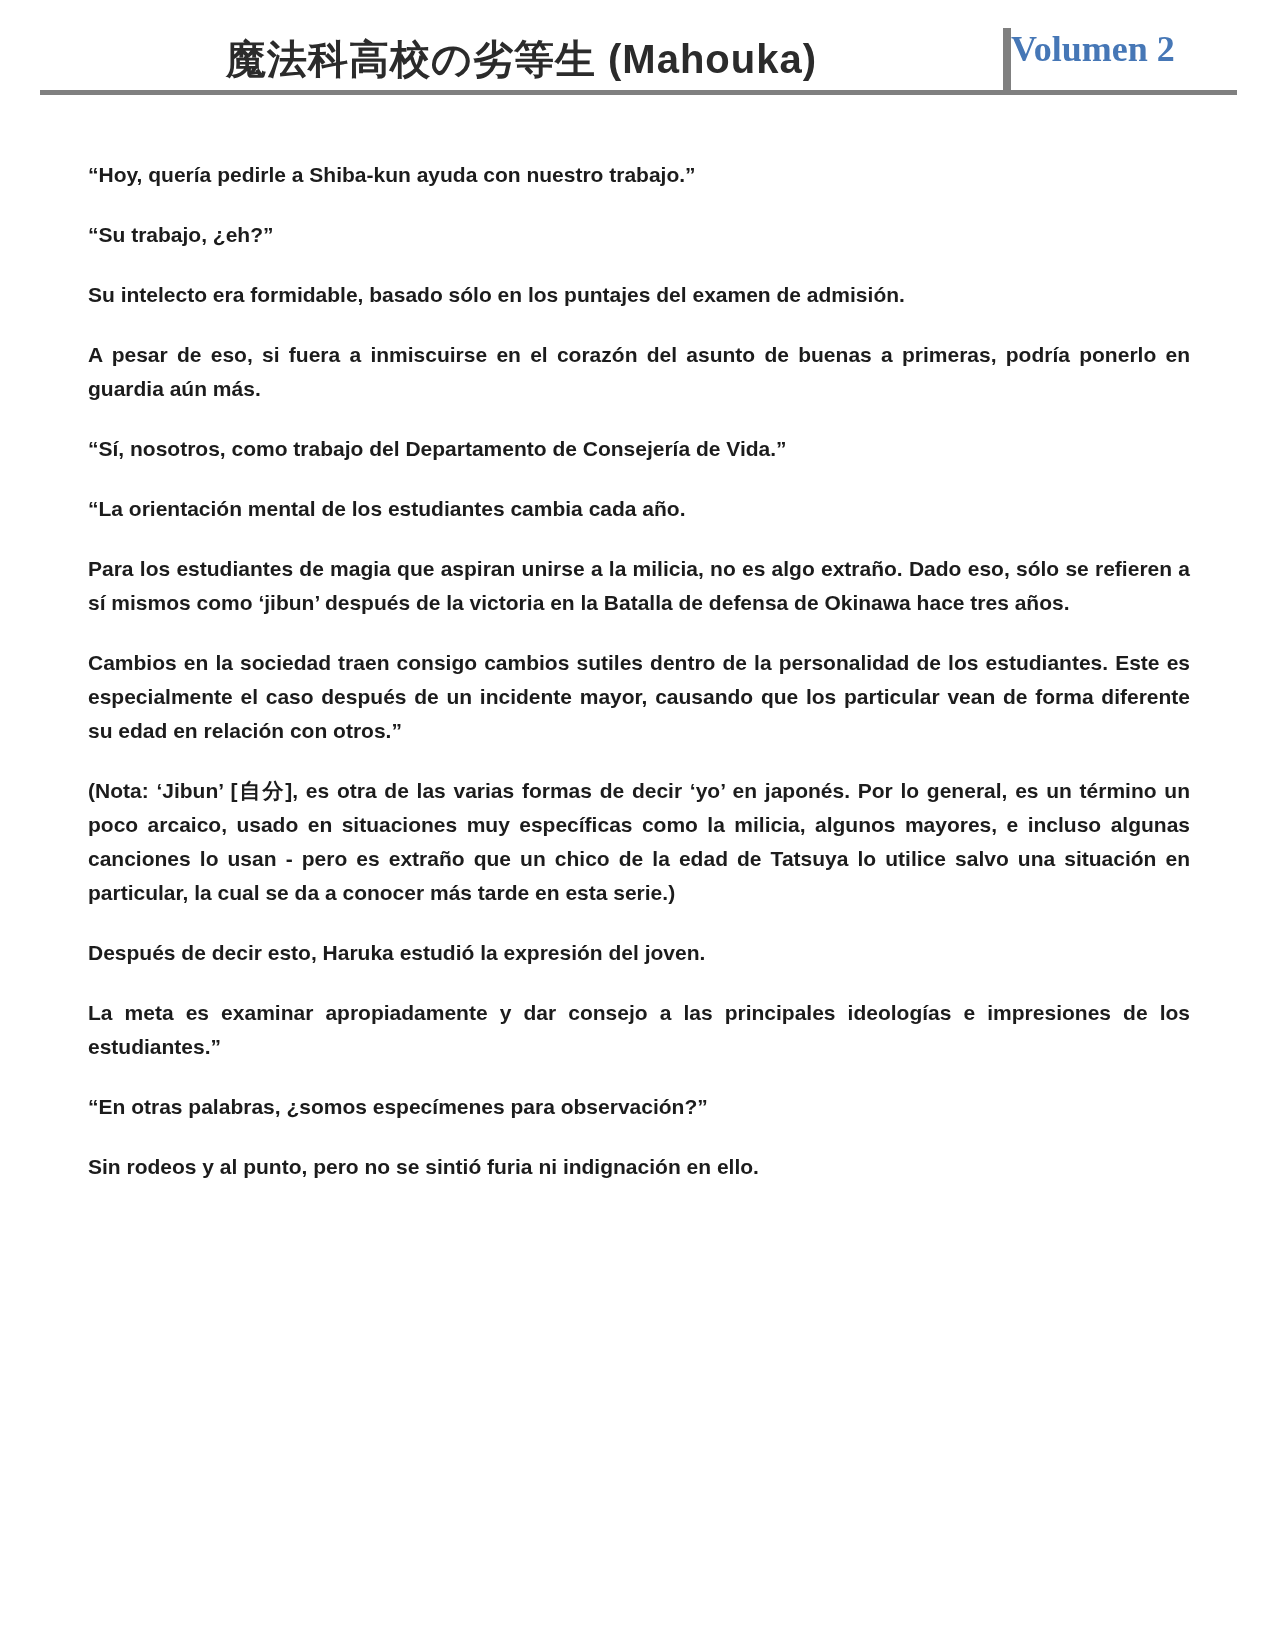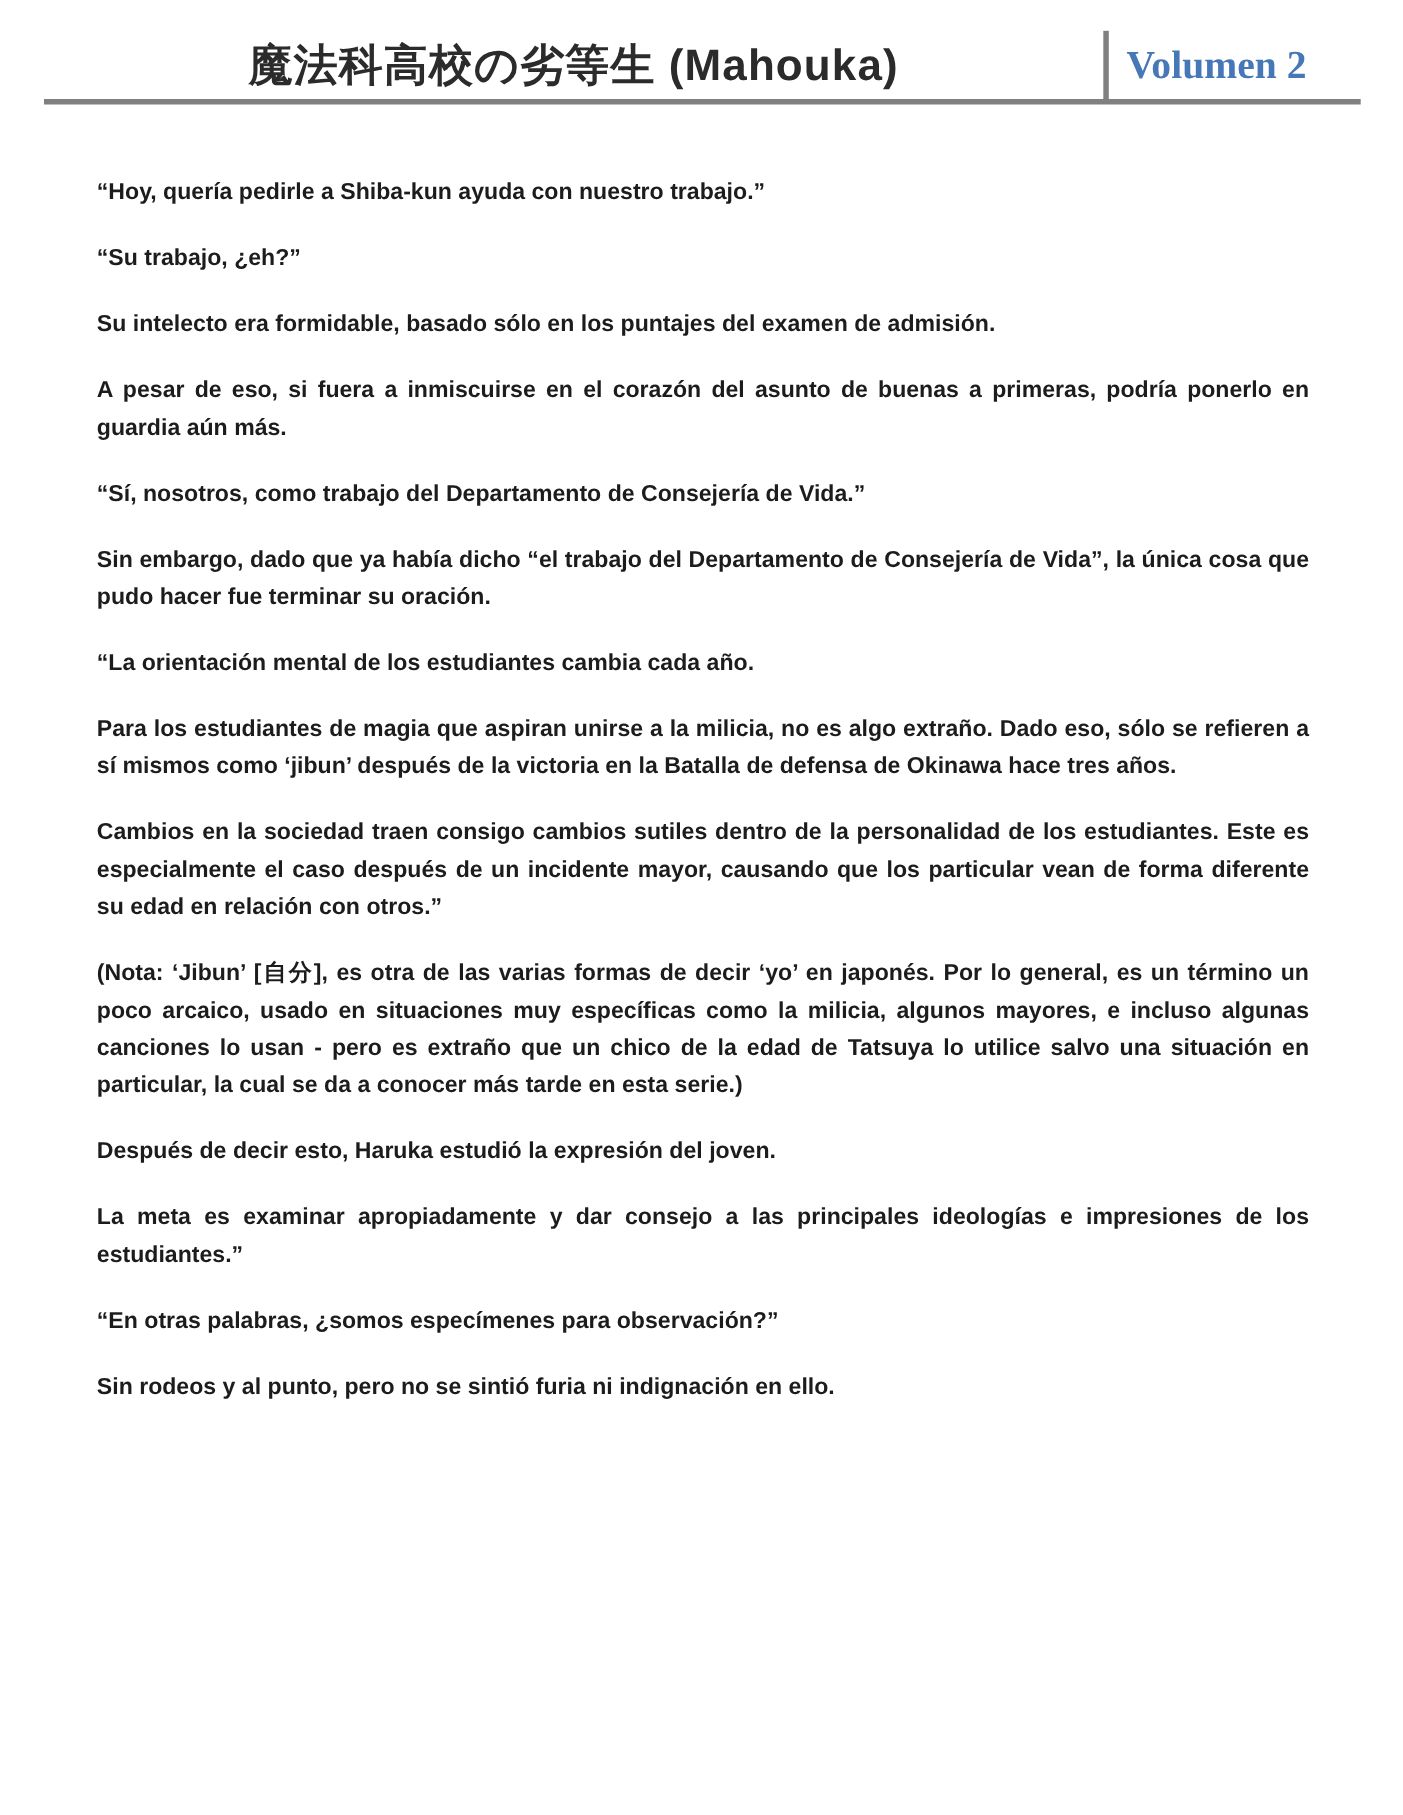--- a/index.html
+++ b/index.html
@@ -32,24 +32,23 @@
   }
   .doc-title {
     font-size: 40px;
     font-weight: 700;
     color: #2b2b2b;
     letter-spacing: 1px;
     white-space: nowrap;
   }
   .header-volume-cell {
     flex: 1;
-    border-left: 5px solid #3b82f6;
+    border-left: 8px solid #3b82f6;
     display: flex;
-    align-items: center;
-    padding-left: 16px;
+    align-items: flex-start;
   }
   .volume-label {
     font-family: "Liberation Serif", "DejaVu Serif", serif;
     font-size: 36px;
     font-weight: 700;
     white-space: nowrap;
   }
   .header-rule {
     height: 5px;
     background: #808080;
@@ -92,21 +91,20 @@
   </header>
 
   <div class="header-rule" style="background: rgb(128, 128, 128);"></div>
 
   <main class="body-text">
     <p>“Hoy, quería pedirle a Shiba-kun ayuda con nuestro trabajo.”</p>
     <p>“Su trabajo, ¿eh?”</p>
     <p>Su intelecto era formidable, basado sólo en los puntajes del examen de admisión.</p>
     <p>A pesar de eso, si fuera a inmiscuirse en el corazón del asunto de buenas a primeras, podría ponerlo en guardia aún más.</p>
     <p>“Sí, nosotros, como trabajo del Departamento de Consejería de Vida.”</p>
-    <p>Sin embargo, dado que ya había dicho “el trabajo del Departamento de Consejería de Vida”, la única cosa que pudo hacer fue terminar su oración.</p>
     <p>“La orientación mental de los estudiantes cambia cada año.</p>
     <p>Para los estudiantes de magia que aspiran unirse a la milicia, no es algo extraño. Dado eso, sólo se refieren a sí mismos como ‘jibun’ después de la victoria en la Batalla de defensa de Okinawa hace tres años.</p>
     <p>Cambios en la sociedad traen consigo cambios sutiles dentro de la personalidad de los estudiantes. Este es especialmente el caso después de un incidente mayor, causando que los particular vean de forma diferente su edad en relación con otros.”</p>
     <p>(Nota: ‘Jibun’ [自分], es otra de las varias formas de decir ‘yo’ en japonés. Por lo general, es un término un poco arcaico, usado en situaciones muy específicas como la milicia, algunos mayores, e incluso algunas canciones lo usan - pero es extraño que un chico de la edad de Tatsuya lo utilice salvo una situación en particular, la cual se da a conocer más tarde en esta serie.)</p>
     <p>Después de decir esto, Haruka estudió la expresión del joven.</p>
     <p>La meta es examinar apropiadamente y dar consejo a las principales ideologías e impresiones de los estudiantes.”</p>
     <p>“En otras palabras, ¿somos especímenes para observación?”</p>
     <p>Sin rodeos y al punto, pero no se sintió furia ni indignación en ello.</p>
   </main>
 

